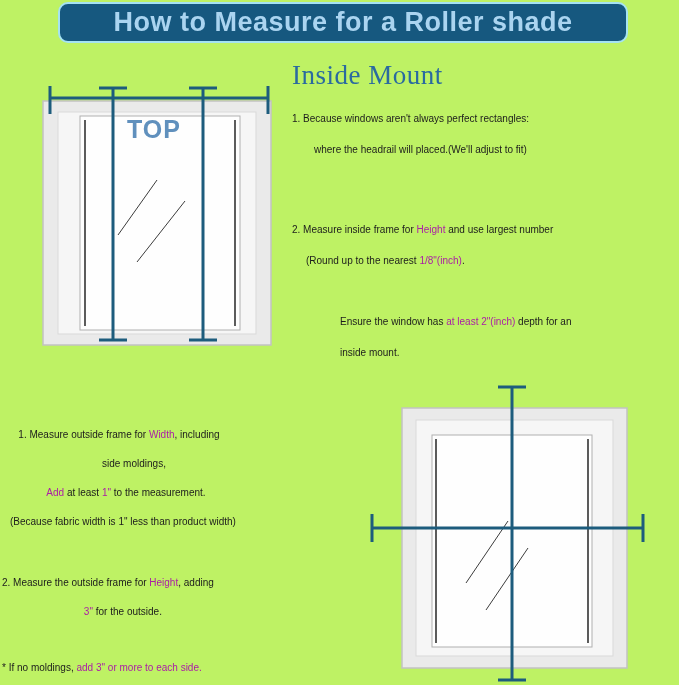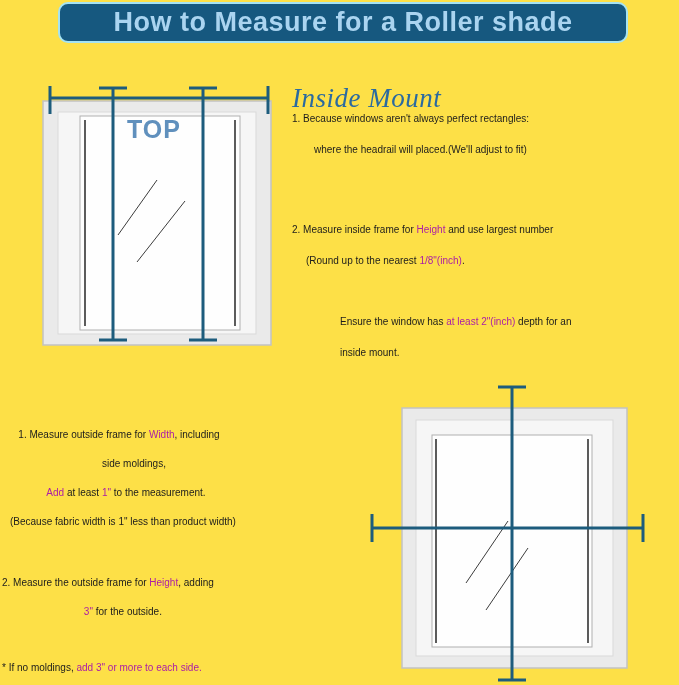--- a/index.html
+++ b/index.html
@@ -7,32 +7,32 @@
     --head-blue:#2a6aa0;
     --bar-bg:#16587f;
     --bar-text:#aad4f0;
     --bar-border:#a5e3f2;
     --line-teal:#1d5c7d;
     --top-label:#6090bd;
     --body-text:#1c1c1c;
   }
   html,body{margin:0;padding:0;background:#ffffff;}
   #canvas{
-    position:relative;width:679px;height:685px;background:#fde047;overflow:hidden;
+    position:relative;width:679px;height:685px;background:#bef264;overflow:hidden;
     font-family:"Liberation Sans",sans-serif;color:var(--body-text);
   }
   .titlebar{
     position:absolute;left:58px;top:2px;width:566px;height:37px;
     background:var(--bar-bg);border:2px solid var(--bar-border);border-radius:10px;
     display:flex;align-items:center;justify-content:center;
     color:var(--bar-text);font-weight:bold;font-size:27px;letter-spacing:0.5px;
   }
   .section-heading{
-    position:absolute;font-family:"Liberation Serif",serif;font-style:italic;
-    font-size:27px;color:var(--head-blue);letter-spacing:0.5px;white-space:nowrap;margin-top:23px;
+    position:absolute;font-family:"Liberation Serif",serif;
+    font-size:27px;color:var(--head-blue);letter-spacing:0.5px;white-space:nowrap;
   }
   .textblock{position:absolute;font-size:10px;white-space:nowrap;}
   .tb-right .line{line-height:31px;}
   .tb-left .line{line-height:29px;text-align:center;}
   .mag{color:var(--magenta);}
   .ind8{padding-left:8px;}
   .ind14{padding-left:14px;}
   .ind22{padding-left:22px;}
   .ind30{padding-left:30px;}
   svg{position:absolute;}

